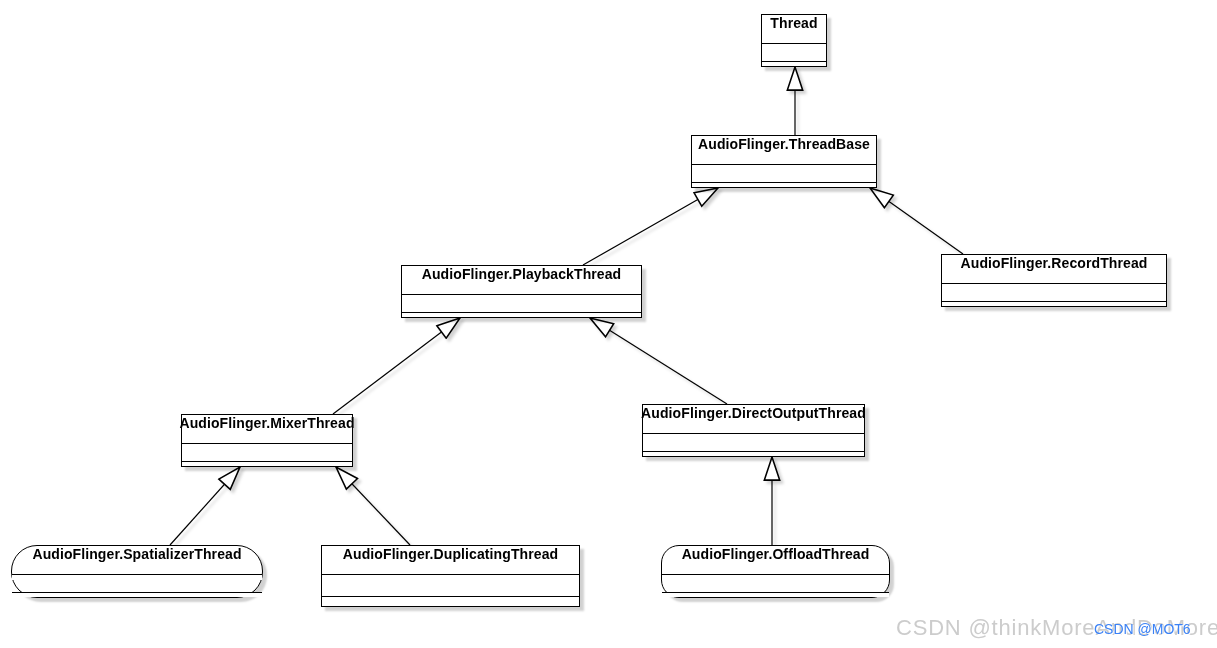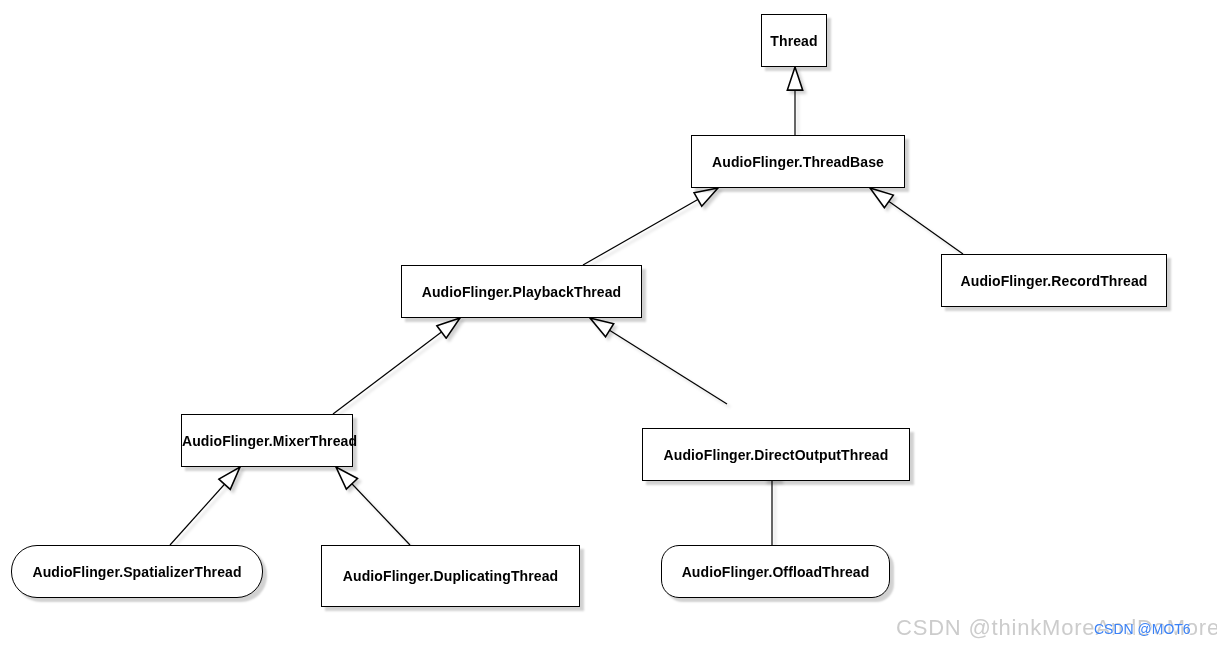--- a/index.html
+++ b/index.html
@@ -4,21 +4,21 @@
 <style>
   html,body{margin:0;padding:0;background:#ffffff;}
   .canvas{
     position:relative;width:1217px;height:648px;background:#ffffff;
     overflow:hidden;font-family:"Liberation Sans",sans-serif;
   }
   svg.edges{position:absolute;left:0;top:0;filter:drop-shadow(3px 3px 1.5px rgba(0,0,0,0.18));}
   .uml-box{
     position:absolute;background:#ffffff;border:1px solid #000;
     box-shadow:4px 4px 2px rgba(0,0,0,0.18);
-    display:flex;flex-direction:row;box-sizing:border-box;
+    display:flex;flex-direction:column;box-sizing:border-box;gap:12px;
   }
   .uml-title{
     flex:1;display:flex;align-items:center;justify-content:center;
     font-weight:bold;font-size:14px;color:#000;white-space:nowrap;letter-spacing:0.1px;
   }
   .uml-row{height:12px;border-top:1px solid #000;background:#ffffff;}
   .watermark-large{
     position:absolute;left:896px;top:615px;font-size:22px;color:#cccccc;
     letter-spacing:0.8px;white-space:nowrap;
   }
@@ -48,41 +48,41 @@
         <line x1="772" y1="545" x2="772" y2="457" stroke="#000000" stroke-width="1.2" marker-end="url(#tri)"></line>
       </g>
   </svg>
 
   <div id="node-layer">
       <div class="uml-box" style="left: 761px; top: 14px; width: 66px; height: 53px;">
         <div class="uml-title">Thread</div>
         <div class="uml-row"></div>
         <div class="uml-row"></div>
       </div>
-      <div class="uml-box" style="left: 691px; top: 135px; width: 214px; height: 53px;">
+      <div class="uml-box" style="left: 691px; top: 135px; width: 186px; height: 53px;">
         <div class="uml-title">AudioFlinger.ThreadBase</div>
         <div class="uml-row"></div>
         <div class="uml-row"></div>
       </div>
       <div class="uml-box" style="left: 401px; top: 265px; width: 241px; height: 53px;">
         <div class="uml-title">AudioFlinger.PlaybackThread</div>
         <div class="uml-row"></div>
         <div class="uml-row"></div>
       </div>
       <div class="uml-box" style="left: 941px; top: 254px; width: 226px; height: 53px;">
         <div class="uml-title">AudioFlinger.RecordThread</div>
         <div class="uml-row"></div>
         <div class="uml-row"></div>
       </div>
       <div class="uml-box" style="left: 181px; top: 414px; width: 172px; height: 53px;">
         <div class="uml-title">AudioFlinger.MixerThread</div>
         <div class="uml-row"></div>
         <div class="uml-row"></div>
       </div>
-      <div class="uml-box" style="left: 642px; top: 404px; width: 268px; height: 53px; margin-top: 24px;">
+      <div class="uml-box" style="left: 642px; top: 404px; width: 223px; height: 53px;">
         <div class="uml-title">AudioFlinger.DirectOutputThread</div>
         <div class="uml-row"></div>
         <div class="uml-row"></div>
       </div>
       <div class="uml-box" style="left: 11px; top: 545px; width: 252px; height: 53px; border-radius: 26px;">
         <div class="uml-title">AudioFlinger.SpatializerThread</div>
         <div class="uml-row"></div>
         <div class="uml-row"></div>
       </div>
       <div class="uml-box" style="left: 321px; top: 545px; width: 259px; height: 62px;">

